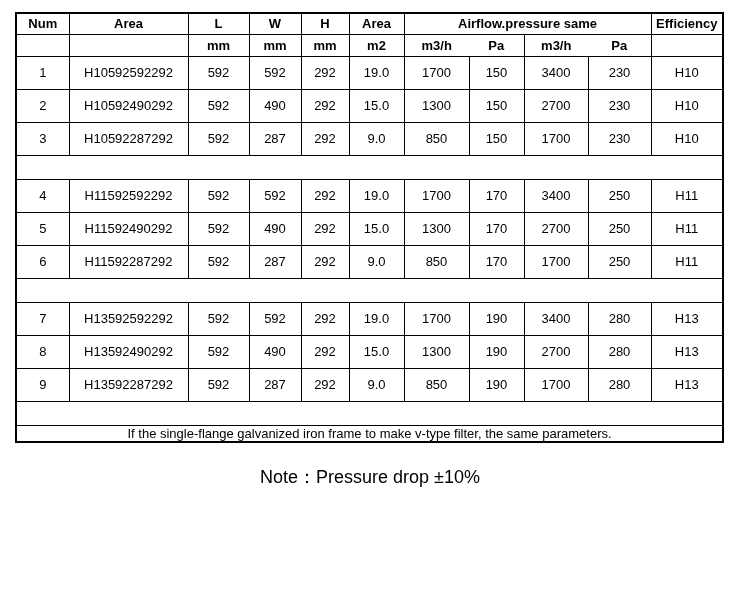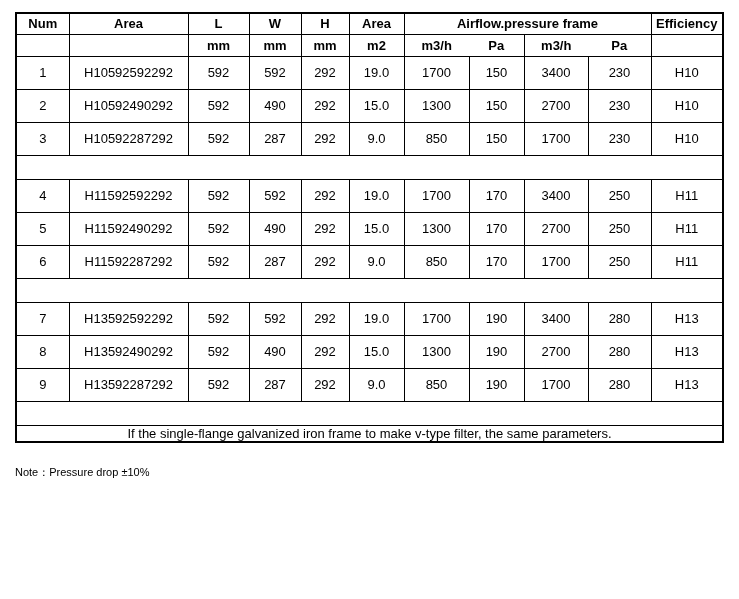--- a/index.html
+++ b/index.html
@@ -48,22 +48,22 @@
     width: 100%;
     align-items: center;
   }
   .pair1 .u-a { flex: 65 0 0; }
   .pair1 .u-b { flex: 55 0 0; }
   .pair2 .u-a { flex: 64 0 0; }
   .pair2 .u-b { flex: 63 0 0; }
   .pair-wrap span { text-align: center; }
   .note {
     margin: 22px 14px 0 0;
-    text-align: left;
-    font-size: 11px;
+    text-align: center;
+    font-size: 18px;
   }
 </style>
 </head>
 <body>
 
 <div class="sheet">
   <table class="spec">
     <colgroup>
       <col style="width:53px">
       <col style="width:119px">
@@ -78,21 +78,21 @@
       <col style="width:72px">
     </colgroup>
     <thead>
       <tr class="hdr1">
         <th>Num</th>
         <th>Area</th>
         <th>L</th>
         <th>W</th>
         <th>H</th>
         <th>Area</th>
-        <th colspan="4">Airflow.pressure frame</th>
+        <th colspan="4">Airflow.pressure same</th>
         <th>Efficiency</th>
       </tr>
       <tr class="hdr2">
         <th></th>
         <th></th>
         <th>mm</th>
         <th>mm</th>
         <th>mm</th>
         <th>m2</th>
         <th colspan="2" class="pair pair1">

